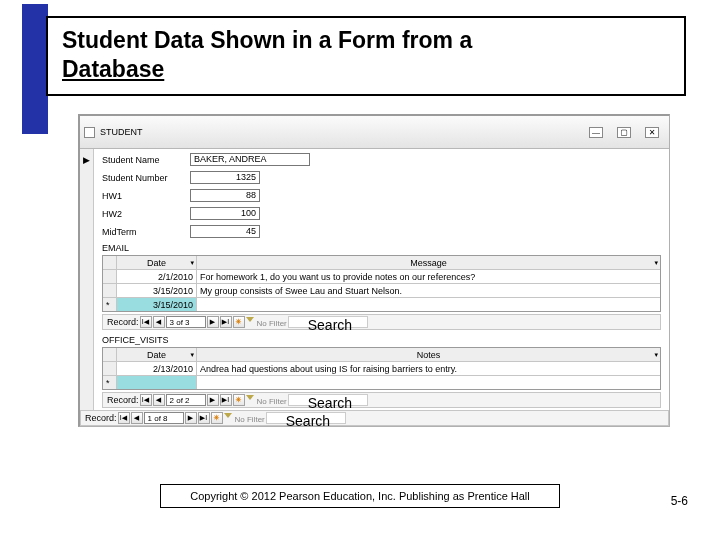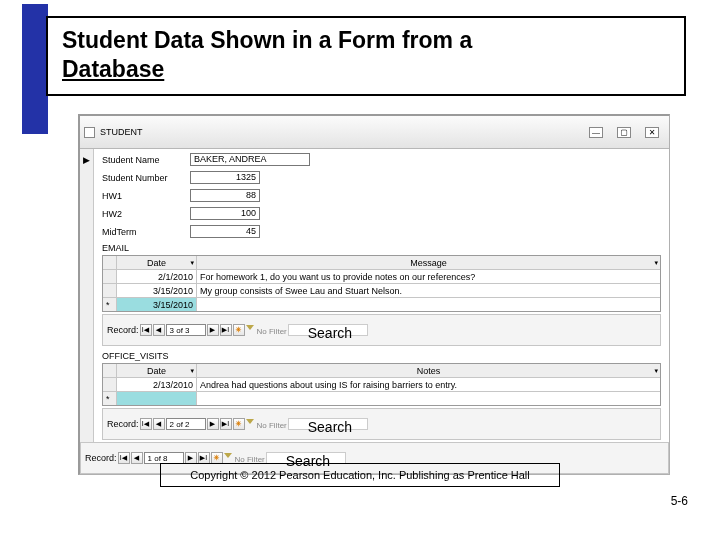--- a/index.html
+++ b/index.html
@@ -27,29 +27,29 @@
 .grid .row{display:flex;border-bottom:1px solid #c6c6c6}
 .grid .row:last-child{border-bottom:none}
 .grid .row.hd{background:#eee;font-weight:400}
 .grid .cell{padding:1px 3px;border-right:1px solid #c6c6c6;height:13px;overflow:hidden;white-space:nowrap;display:flex;align-items:center}
 .grid .row.hd .cell{justify-content:center;position:relative}
 .grid .row.hd .cell .dd{position:absolute;right:2px;font-size:7px}
 .grid .sel{width:14px;background:#eee;text-align:center;flex-shrink:0}
 .grid .c1{width:80px;text-align:center;justify-content:flex-end}
 .grid .c2{flex:1;border-right:none}
 .grid .row.new .c1{background:#9adde0}
-.nav{display:flex;align-items:center;background:#f4f4f4;border:1px solid #c6c6c6;height:32px;font-size:9px;padding:0 4px;gap:1px}
+.nav{display:flex;align-items:center;background:#f4f4f4;border:1px solid #c6c6c6;height:16px;font-size:9px;padding:0 4px;gap:1px}
 .nb{width:12px;height:12px;border:1px solid #a3a3a3;background:linear-gradient(#fff,#e6e6e6);display:inline-flex;align-items:center;justify-content:center;font-size:7px}
 .nb.orange{color:#d97a00;font-weight:700}
 .recbox{border:1px solid #888;background:#fff;height:12px;min-width:40px;padding:0 3px;font-size:8px;display:inline-flex;align-items:center}
 .nofilt{color:#888;font-size:8px}
 .ficon{width:9px;height:9px;display:inline-block;position:relative;margin-right:2px}
 .ficon::before{content:"";position:absolute;left:0;top:0;border-left:4px solid transparent;border-right:4px solid transparent;border-top:5px solid #bda84a}
 .srch{border:1px solid #ccc;background:#fff;height:12px;width:80px;padding:0 19px;font-size:14px}
-.copy{position:absolute;left:160px;top:463px;width:400px;border:1px solid #000;padding:5px 10px;font-size:11px;text-align:center}
+.copy{position:absolute;left:160px;top:484px;width:400px;border:1px solid #000;padding:5px 10px;font-size:11px;text-align:center}
 .pn{position:absolute;right:32px;top:494px;font-size:12px}
 </style>
 </head>
 <body>
 
 <div class="accent"></div>
 
 <div class="titlebox">
  <h1><span>Student Data Shown in a Form from a</span><br><u>Database</u></h1>
 </div>

